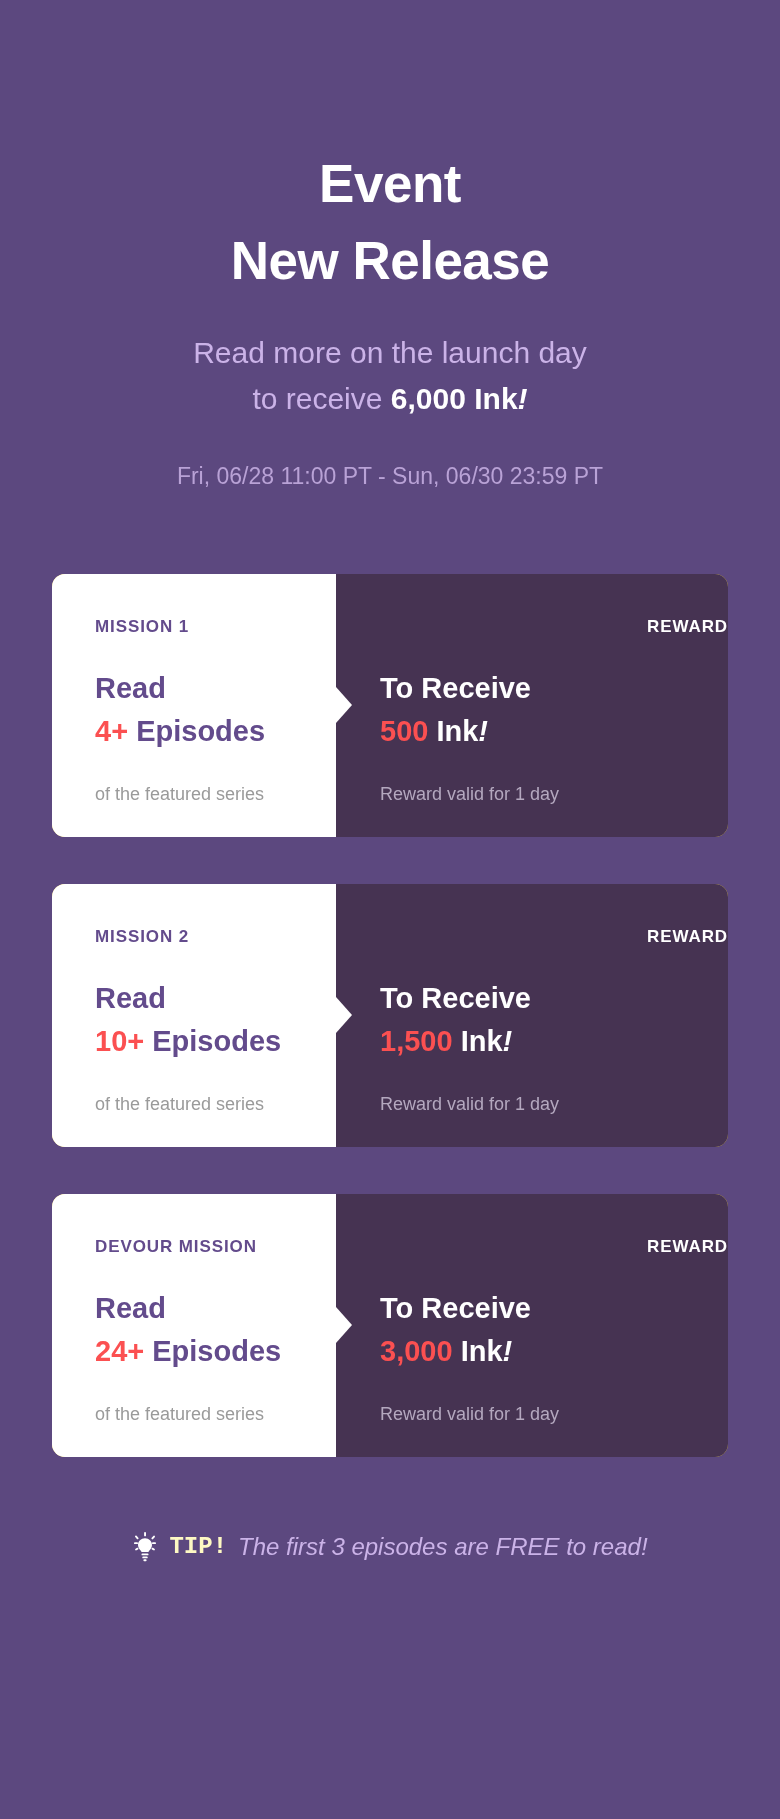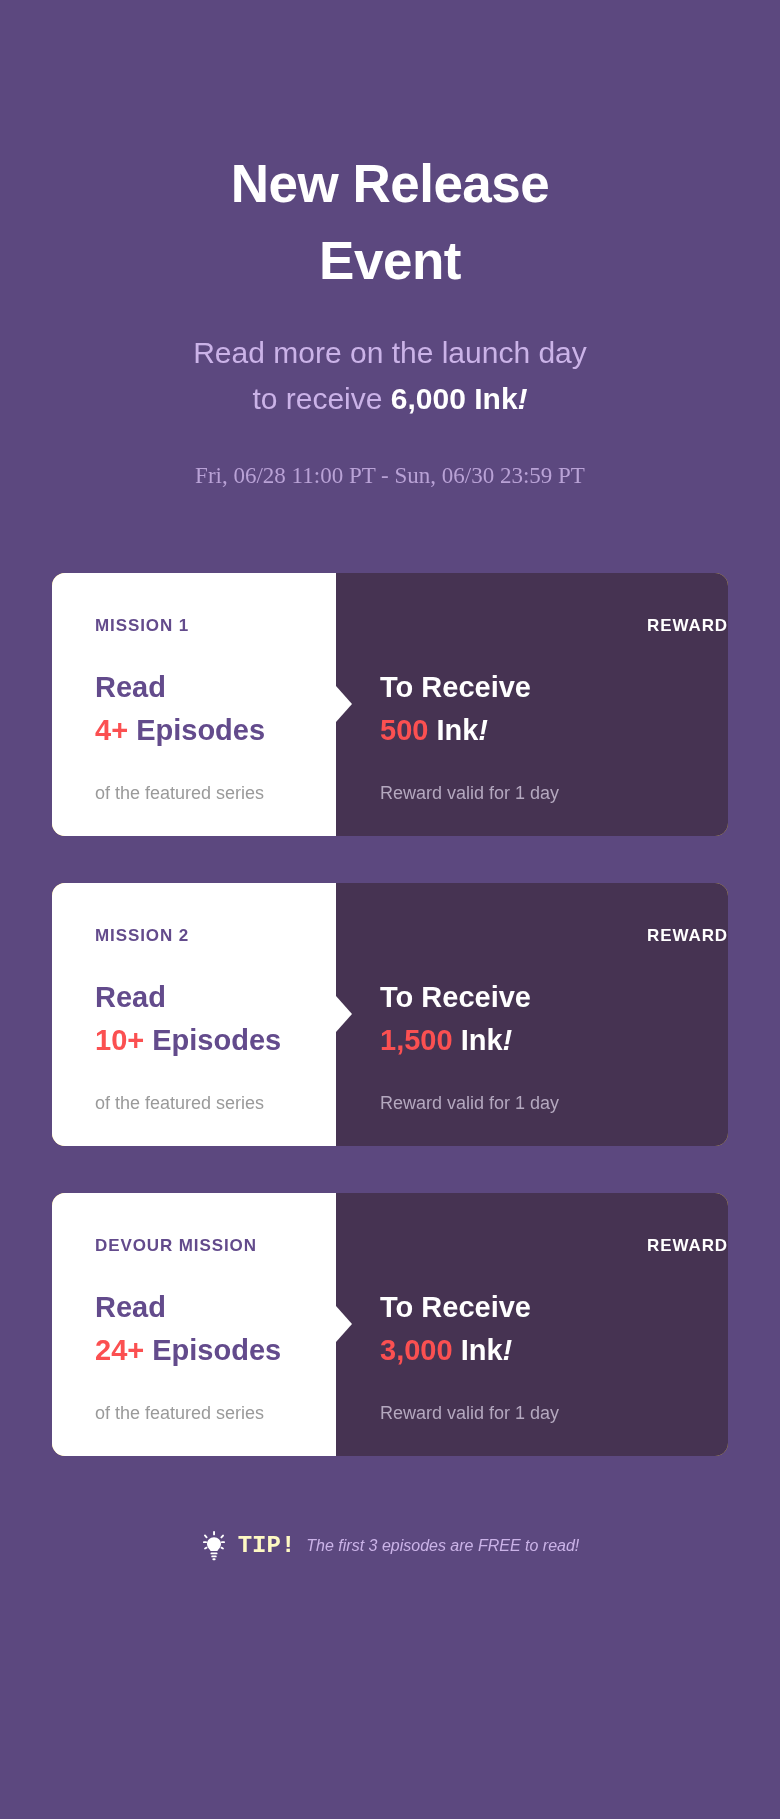--- a/index.html
+++ b/index.html
@@ -40,21 +40,20 @@
   .subtitle .bang {
     color:#ffffff;
     font-weight:bold;
     font-style:italic;
   }
   .daterange {
     margin-top:40px;
     color:#b9a2d6;
     font-size:23px;
     font-weight:400;
-    font-family:Liberation Serif, serif;
   }
 
   
   .cards {
     margin-top:84px;
     padding:0 52px;
     display:flex;
     flex-direction:column;
     gap:47px;
   }
@@ -128,34 +127,34 @@
   }
   .bulb { width:26px; height:30px; flex:0 0 26px; }
   .tip-label {
     color:#fef9c3;
     font-size:24px;
     font-weight:bold;
     font-family:Liberation Mono, monospace;
   }
   .tip-text {
     color:#cbb3e8;
-    font-size:16px;
+    font-size:24px;
     font-weight:400;
     font-style:italic;
   }
 </style>
 </head>
 <body>
 
 <div class="page">
 
   <div class="header">
     <div class="title">
+      <div>Event</div>
       <div>New Release</div>
-      <div>Event</div>
     </div>
 
     <div class="subtitle">
       <div>Read more on the launch day</div>
       <div><span>to receive </span><span class="hl">6,000 Ink</span><span class="bang">!</span></div>
     </div>
 
     <div class="daterange">Fri, 06/28 11:00 PT - Sun, 06/30 23:59 PT</div>
   </div>
 

